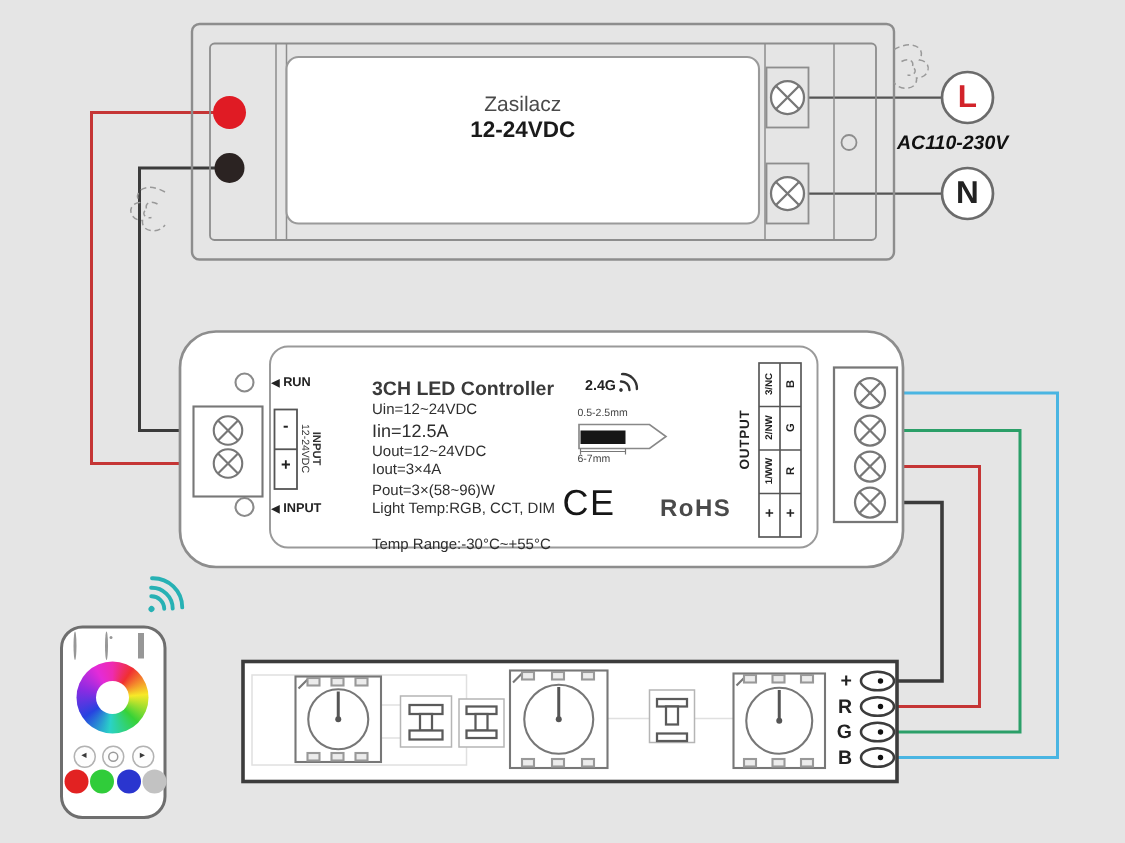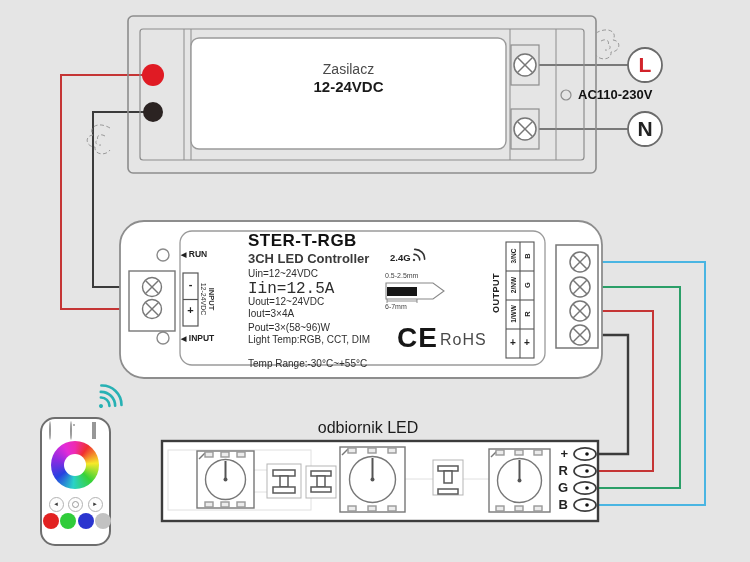--- a/index.html
+++ b/index.html
@@ -238,29 +238,28 @@
     <circle cx="101" cy="406" r="2" stroke="none" fill="#27b1b4"></circle>
     <path d="M95,400 a8.5,8.5 0 0 1 12,0"></path>
     <path d="M91,396 a14,14 0 0 1 20,0"></path>
     <path d="M87,391 a19.5,19.5 0 0 1 28,0"></path>
   </g>
 </svg>
 
 <div class="txt ctr" style="left:191px;top:61px;width:315px;font-size:14px;color:#4a4a4a;">Zasilacz</div>
 <div class="txt ctr" style="left:191px;top:78px;width:315px;font-size:15px;font-weight:bold;color:#1a1a1a;">12-24VDC</div>
 
-<div class="txt" style="left:578px;top:87px;font-size:13px;font-weight:bold;color:#111;">AC110-230V</div>
+<div class="txt" style="left:598px;top:87px;font-size:13px;font-weight:bold;color:#111;font-style:italic;">AC110-230V</div>
 <div class="txt ctr" style="left: 628px; top: 50px; width: 34px; height: 30px; line-height: 30px; font-size: 21px; font-weight: bold; color: rgb(210, 35, 42);">L</div>
 <div class="txt ctr" style="left:628px;top:114px;width:34px;height:30px;line-height:30px;font-size:21px;font-weight:bold;color:#222;">N</div>
 
-<div class="txt" style="left:248px;top:231px;font-size:17px;font-weight:bold;letter-spacing:0.5px;color:#111;">STER-T-RGB</div>
 <div class="txt" style="left:248px;top:251px;font-size:13px;font-weight:600;color:#3a3a3a;">3CH LED Controller</div>
 
 <div class="txt" style="left:248px;top:268px;font-size:10px;color:#2e2e2e;">Uin=12~24VDC</div>
-<div class="txt" style="left:248px;top:280px;font-size:16px;color:#2e2e2e;font-family:Liberation Mono, monospace;">Iin=12.5A</div>
+<div class="txt" style="left:248px;top:280px;font-size:12px;color:#2e2e2e;">Iin=12.5A</div>
 <div class="txt" style="left:248px;top:296px;font-size:10px;color:#2e2e2e;">Uout=12~24VDC</div>
 <div class="txt" style="left:248px;top:308px;font-size:10px;color:#2e2e2e;">Iout=3×4A</div>
 <div class="txt" style="left:248px;top:322px;font-size:10px;color:#2e2e2e;">Pout=3×(58~96)W</div>
 <div class="txt" style="left:248px;top:334px;font-size:10px;color:#2e2e2e;">Light Temp:RGB, CCT, DIM</div>
 <div class="txt" style="left:248px;top:358px;font-size:10px;color:#2e2e2e;">Temp Range:-30°C~+55°C</div>
 
 <div class="txt" style="left:181px;top:249px;font-size:8.5px;font-weight:bold;color:#222;">
   <span style="font-size:7px;">◀</span>
   <span>RUN</span>
 </div>
@@ -271,34 +270,33 @@
 
 <div class="txt ctr" style="left:183px;top:278px;width:15px;font-size:11px;font-weight:bold;">-</div>
 <div class="txt ctr" style="left:183px;top:304px;width:15px;font-size:11px;font-weight:bold;">+</div>
 <div class="txt rot90" style="left:203px;top:299px;font-size:7px;color:#333;">12-24VDC</div>
 <div class="txt rot90" style="left:211px;top:299px;font-size:7.5px;font-weight:bold;color:#333;">INPUT</div>
 
 <div class="txt" style="left:390px;top:252px;font-size:9.5px;font-weight:bold;color:#222;">2.4G</div>
 <div class="txt" style="left:385px;top:272px;font-size:7px;color:#444;">0.5-2.5mm</div>
 <div class="txt" style="left:385px;top:303px;font-size:7px;color:#444;">6-7mm</div>
 
-<div class="txt" style="left:397px;top:322px;font-size:28px;font-weight:bold;color:#161616;letter-spacing:1px;">CE</div>
-<div class="txt" style="left:440px;top:331px;font-size:16px;font-weight:400;color:#4a4a4a;letter-spacing:1px;">RoHS</div>
+<div class="txt" style="left:375px;top:322px;font-size:24px;font-weight:normal;color:#161616;letter-spacing:1px;">CE</div>
+<div class="txt" style="left:440px;top:331px;font-size:16px;font-weight:700;color:#4a4a4a;letter-spacing:1px;">RoHS</div>
 
 <div class="txt rotm90" style="left:496px;top:293px;font-size:9px;font-weight:bold;color:#222;letter-spacing:0.5px;">OUTPUT</div>
 <div class="txt rotm90" style="left:513px;top:256px;font-size:6.5px;font-weight:bold;color:#222;">3/NC</div>
 <div class="txt rotm90" style="left:513px;top:285px;font-size:6.5px;font-weight:bold;color:#222;">2/NW</div>
 <div class="txt rotm90" style="left:513px;top:314px;font-size:6.5px;font-weight:bold;color:#222;">1/WW</div>
 <div class="txt ctr" style="left:506px;top:337px;width:14px;font-size:10px;font-weight:bold;">+</div>
 <div class="txt rotm90" style="left:527px;top:256px;font-size:7.5px;font-weight:bold;color:#222;">B</div>
 <div class="txt rotm90" style="left:527px;top:285px;font-size:7.5px;font-weight:bold;color:#222;">G</div>
 <div class="txt rotm90" style="left:527px;top:314px;font-size:7.5px;font-weight:bold;color:#222;">R</div>
 <div class="txt ctr" style="left:520px;top:337px;width:14px;font-size:10px;font-weight:bold;">+</div>
 
-<div class="txt ctr" style="left:268px;top:419px;width:200px;font-size:16px;color:#1c1c1c;">odbiornik LED</div>
 <div class="txt" style="left:552px;top:446px;width:16px;text-align:right;font-size:13px;font-weight:bold;">+</div>
 <div class="txt" style="left:552px;top:463px;width:16px;text-align:right;font-size:13px;font-weight:bold;">R</div>
 <div class="txt" style="left:552px;top:480px;width:16px;text-align:right;font-size:13px;font-weight:bold;">G</div>
 <div class="txt" style="left:552px;top:497px;width:16px;text-align:right;font-size:13px;font-weight:bold;">B</div>
 
 <div id="remote"></div>
 <span class="topicon" style="left:49px;top:422px;"><span class="ring"></span></span>
 <span class="topicon" style="left:70px;top:422px;"><span class="dotr"></span></span>
 <span class="topicon" style="left:92px;top:422px;"><span class="bars"></span></span>
 <div id="wheel">

